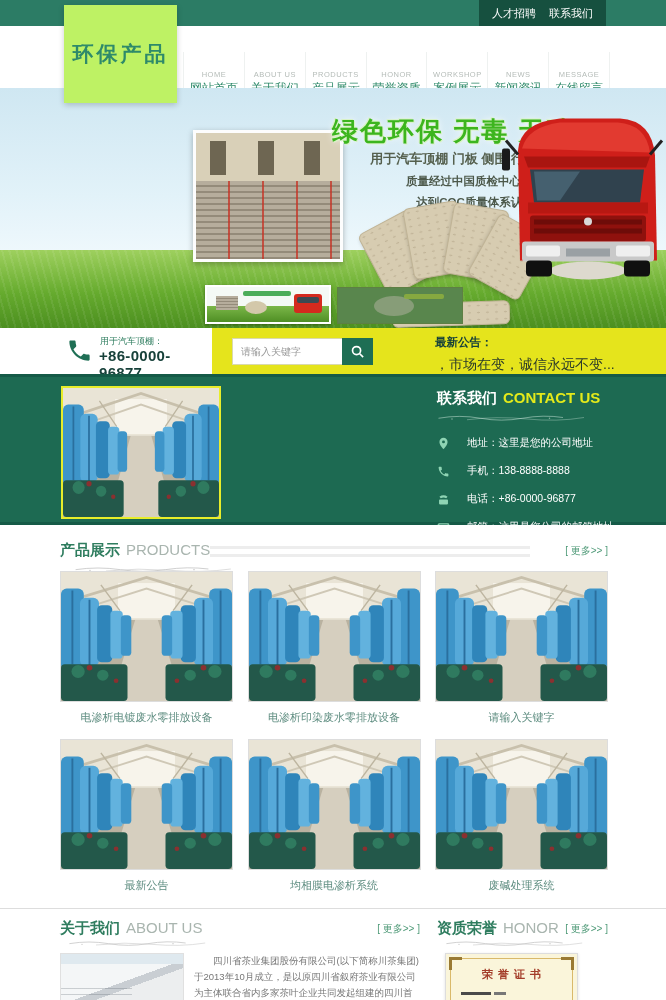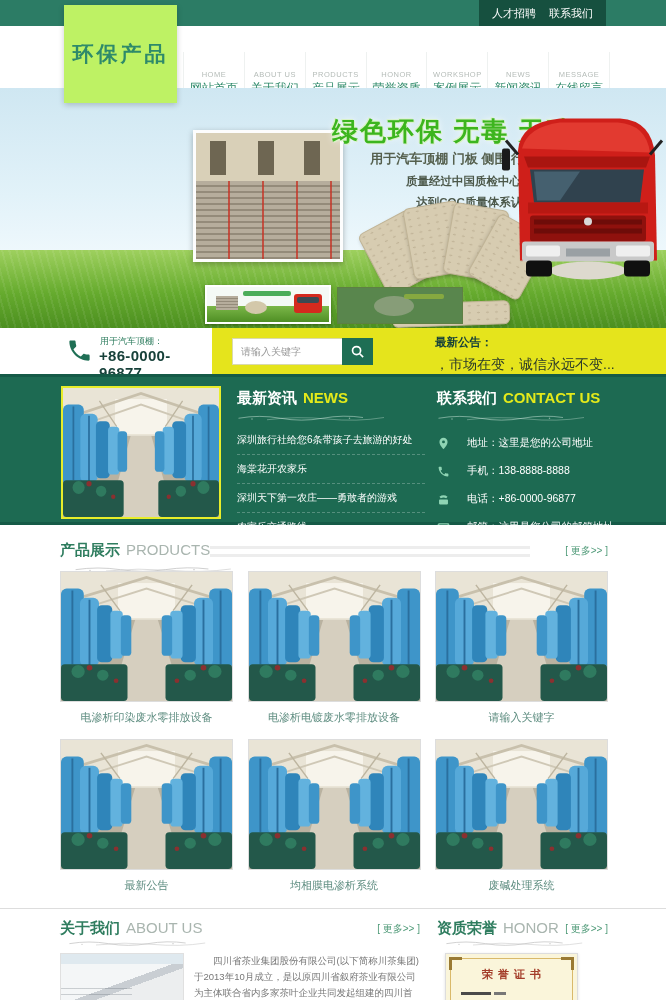--- a/index.html
+++ b/index.html
@@ -319,34 +319,20 @@
       <div class="notice-text">，市场在变，诚信永远不变...</div>
     </div>
   </div>
 
   <div class="midsec">
     <div class="mid-photo">
       <svg viewBox="0 0 180 140" preserveAspectRatio="none">
           <use href="#g-equip"></use>
         </svg>
     </div>
-    <div class="mid-news">
-      <div class="mid-col-title">
-        <span>最新资讯</span><span class="en">NEWS</span>
-      </div>
-      <svg class="squiggle" viewBox="0 0 200 12" preserveAspectRatio="none">
-          <use href="#g-squiggle"></use>
-        </svg>
-      <div class="news-list">
-        <div class="news-item">深圳旅行社给您6条带孩子去旅游的好处</div>
-        <div class="news-item">海棠花开农家乐</div>
-        <div class="news-item">深圳天下第一农庄——勇敢者的游戏</div>
-        <div class="news-item">农家乐交通路线</div>
-      </div>
-    </div>
     <div class="mid-contact">
       <div class="mid-col-title">
         <span>联系我们</span><span class="en">CONTACT US</span>
       </div>
       <svg class="squiggle" viewBox="0 0 200 12" preserveAspectRatio="none">
           <use href="#g-squiggle"></use>
         </svg>
       <div class="contact-item">
         <svg viewBox="0 0 16 16" fill="currentColor">
           <path d="M8 1C5.2 1 3 3.2 3 6c0 3.8 5 9 5 9s5-5.2 5-9c0-2.8-2.2-5-5-5zm0 6.8A1.8 1.8 0 1 1 8 4.2a1.8 1.8 0 0 1 0 3.6z"></path>
@@ -388,29 +374,29 @@
         </svg>
       <span class="more-link">[ 更多&gt;&gt; ]</span>
     </div>
     <div class="prod-grid">
       <div class="prod-card">
         <div class="prod-photo">
             <svg viewBox="0 0 180 140" preserveAspectRatio="none">
               <use href="#g-equip"></use>
             </svg>
           </div>
+        <div class="prod-name">电渗析电镀废水零排放设备</div>
+      </div>
+      <div class="prod-card">
+        <div class="prod-photo">
+            <svg viewBox="0 0 180 140" preserveAspectRatio="none">
+              <use href="#g-equip"></use>
+            </svg>
+          </div>
         <div class="prod-name">电渗析印染废水零排放设备</div>
-      </div>
-      <div class="prod-card">
-        <div class="prod-photo">
-            <svg viewBox="0 0 180 140" preserveAspectRatio="none">
-              <use href="#g-equip"></use>
-            </svg>
-          </div>
-        <div class="prod-name">电渗析电镀废水零排放设备</div>
       </div>
       <div class="prod-card">
         <div class="prod-photo">
             <svg viewBox="0 0 180 140" preserveAspectRatio="none">
               <use href="#g-equip"></use>
             </svg>
           </div>
         <div class="prod-name">请输入关键字</div>
       </div>
       <div class="prod-card">

